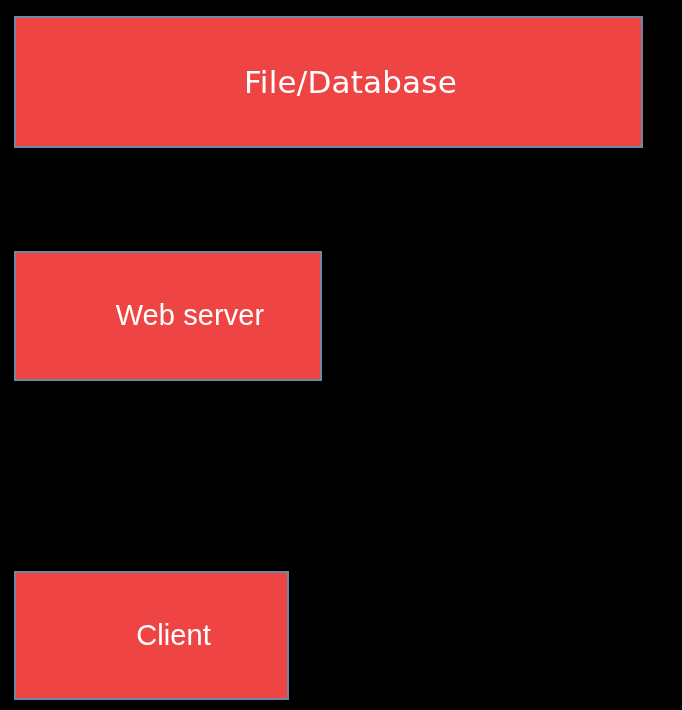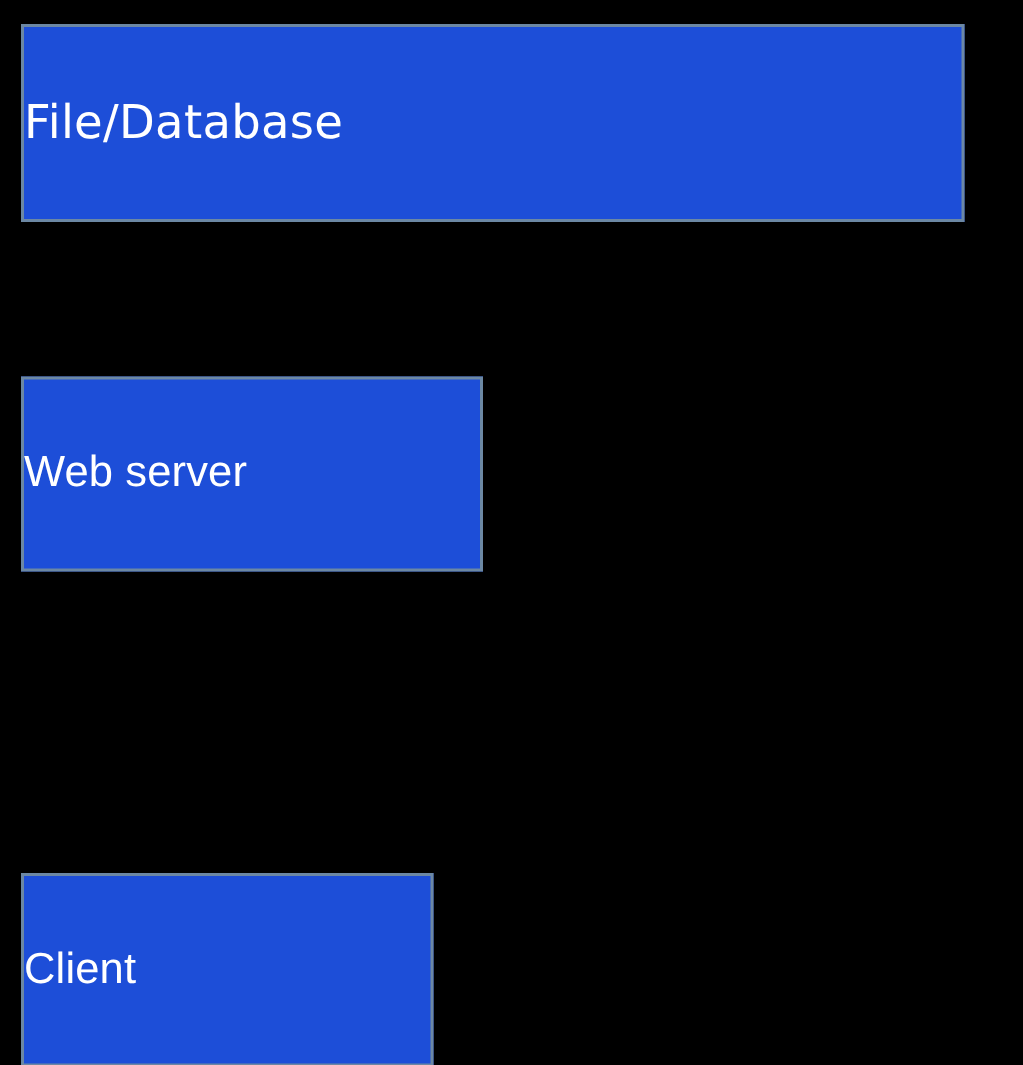--- a/index.html
+++ b/index.html
@@ -22,28 +22,29 @@
     left: 0;
     top: 0;
     width: 682px;
     height: 710px;
     background: #000000;
   }
 
   .node-box {
     position: absolute;
     box-sizing: border-box;
-    background: #1d4ed8;
+    background: #ef4444;
     border: 2px solid #6c88a4;
     display: flex;
     align-items: center;
-    justify-content: flex-start;
+    justify-content: center;
     color: #ffffff;
     text-align: center;
     line-height: 1.1;
+    padding-left: 44px;
   }
 
   .node-label {
     display: block;
     color: #ffffff;
     white-space: nowrap;
   }
 
   
   #node-file-database {
@@ -72,21 +73,20 @@
     font-weight: 400;
     letter-spacing: 0.1px;
   }
 
   
   #node-client {
     left: 14px;
     top: 571px;
     width: 275px;
     height: 129px;
-    margin-top: 11px;
   }
   #node-client .node-label {
     font-family: "Liberation Sans", sans-serif;
     font-size: 29px;
     font-weight: 400;
     letter-spacing: 0.1px;
   }
 </style>
 </head>
 <body>

